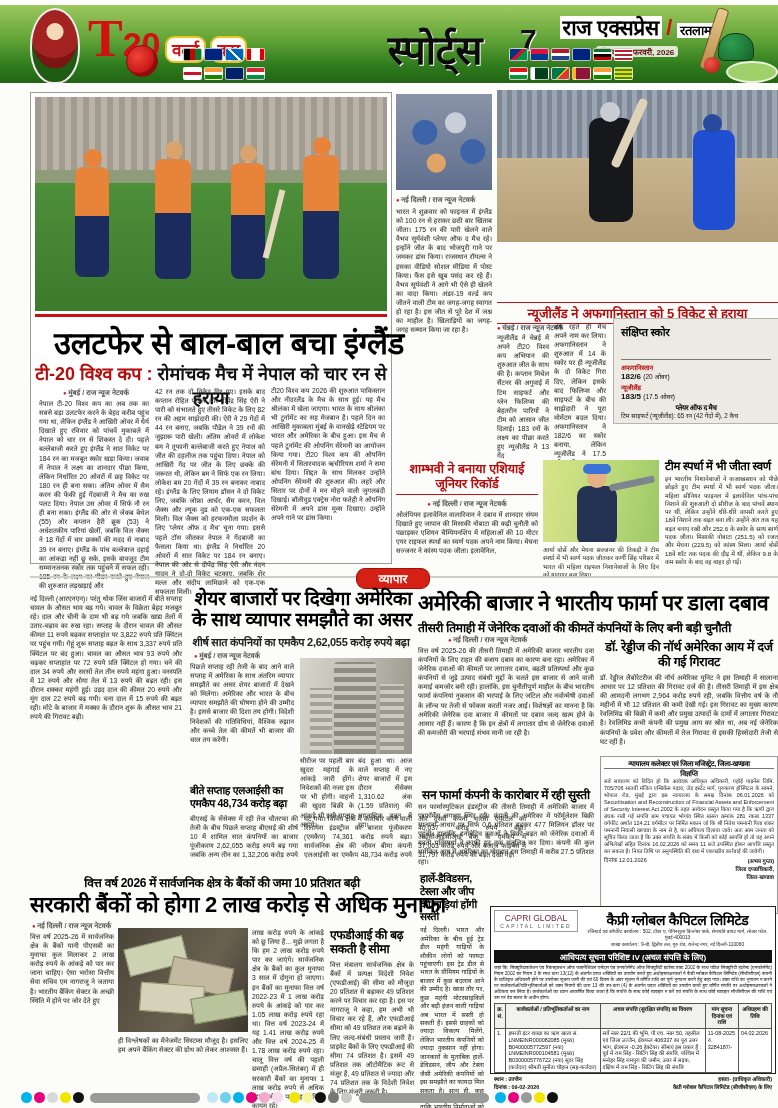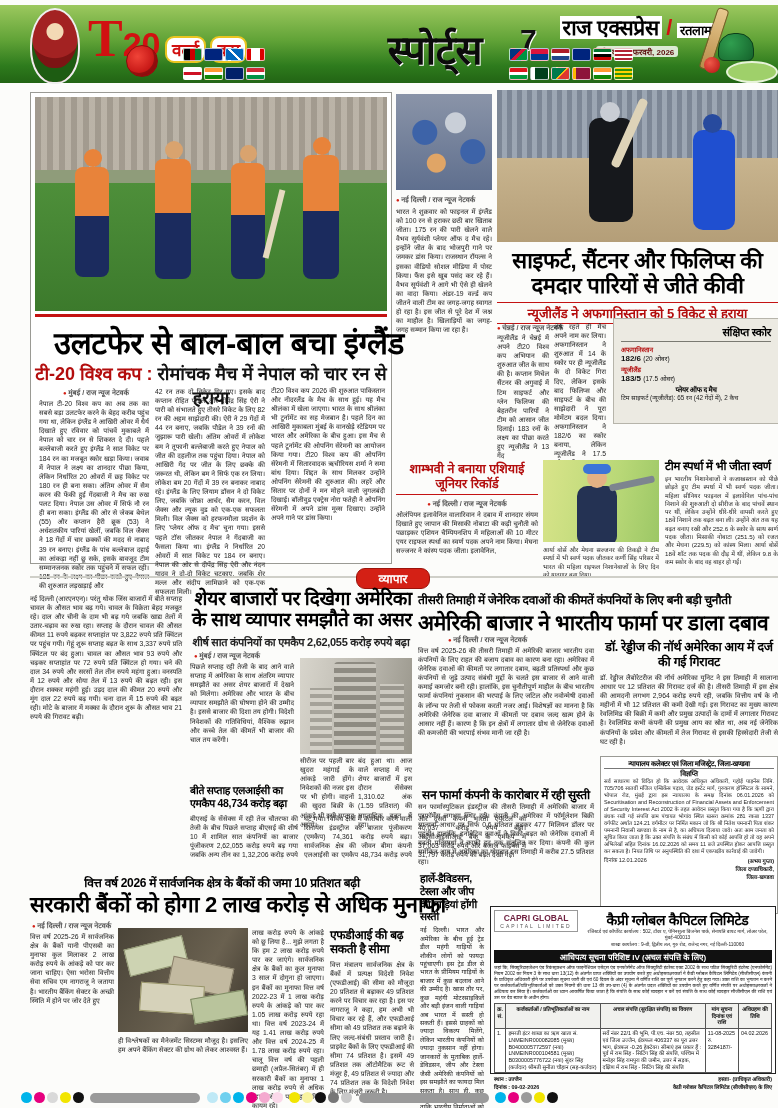--- a/index.html
+++ b/index.html
@@ -133,28 +133,27 @@
 
   <div class="abs" style="left:497px;top:90px;width:281px;height:152px;overflow:hidden;
               background:linear-gradient(#9aa4b0 0 45%,#c8b48e 45%,#b49e78 100%)">
     <div class="abs" style="left:0;top:0;width:100%;height:45%;background:repeating-linear-gradient(90deg,rgba(70,80,100,.35) 0 5px,rgba(160,170,185,.3) 5px 10px)"></div>
     <div class="abs" style="left:92px;top:28px;width:44px;height:104px;background:#16181c;border-radius:10px"></div>
     <div class="abs" style="left:103px;top:12px;width:20px;height:20px;border-radius:50%;background:#c9cdd4"></div>
     <div class="abs" style="left:128px;top:6px;width:9px;height:74px;background:#ded3b8;transform:rotate(24deg);border-radius:4px"></div>
     <div class="abs" style="left:196px;top:40px;width:42px;height:100px;background:#1f4fd0;border-radius:10px"></div>
     <div class="abs" style="left:206px;top:24px;width:19px;height:19px;border-radius:50%;background:#274a9e"></div>
   </div>
-  <div class="abs hl" style="left:497px;top:248px;width:281px;text-align:center;font-size:22px;line-height:1.15">साइफर्ट, सैंटनर और फिलिप्स की दमदार पारियों से जीते कीवी</div>
   <div class="abs redsub" style="left:497px;top:302px;width:281px;text-align:center;font-size:13px;border-top:1px solid #c41212;border-bottom:1px solid #c41212;padding:1px 0">न्यूजीलैंड ने अफगानिस्तान को 5 विकेट से हराया</div>
   <div class="abs byline" style="left:497px;top:322px;width:110px">चेन्नई / राज न्यूज नेटवर्क</div>
   <div class="abs bt" style="left:497px;top:333px;width:52px;height:92px">न्यूजीलैंड ने चेन्नई में अपने टी20 विश्व कप अभियान की शुरुआत जीत के साथ की है। कप्तान मिचेल सैंटनर की अगुवाई में टिम साइफर्ट और ग्लेन फिलिप्स की बेहतरीन पारियों ने टीम को आसान जीत दिलाई। 183 रनों के लक्ष्य का पीछा करते हुए न्यूजीलैंड ने 13 गेंद</div>
   <div class="abs bt" style="left:554px;top:322px;width:52px;height:103px">शेष रहते ही मैच अपने नाम कर लिया। अफगानिस्तान ने शुरुआत में 14 के स्कोर पर ही न्यूजीलैंड के दो विकेट गिरा दिए, लेकिन इसके बाद फिलिप्स और साइफर्ट के बीच की साझेदारी ने पूरा मोमेंटम बदल दिया। अफगानिस्तान ने 182/6 का स्कोर बनाया, लेकिन न्यूजीलैंड ने 17.5 ओवर में 183/5 का स्कोर बनाकर जीत हासिल की।</div>
 
   <div class="abs scorebox" style="left:613px;top:318px;width:150px;height:94px">
-    <div class="hl" style="text-align:right;font-size:11px;border-bottom:1px solid #7a7a72;padding-bottom:2px">संक्षिप्त स्कोर</div>
+    <div class="hl" style="text-align:left;font-size:11px;border-bottom:1px solid #7a7a72;padding-bottom:20px">संक्षिप्त स्कोर</div>
     <div class="redsub" style="font-size:6.5px;margin-top:3px">अफगानिस्तान</div>
     <div style="font-size:8px;font-weight:bold">
       <span>182/6</span> <span style="font-weight:normal;font-size:6.5px">(20 ओवर)</span>
     </div>
     <div class="redsub" style="font-size:6.5px;margin-top:2px">न्यूजीलैंड</div>
     <div style="font-size:8px;font-weight:bold">
       <span>183/5</span> <span style="font-weight:normal;font-size:6.5px">(17.5 ओवर)</span>
     </div>
     <div class="hl" style="text-align:center;font-size:7px;margin-top:2px">प्लेयर ऑफ द मैच</div>
     <div class="bt" style="font-size:6.3px">टिम साइफर्ट (न्यूजीलैंड): 65 रन (42 गेंदों में), 2 कैच</div>
@@ -196,22 +195,22 @@
       <div class="abs" style="left:10px;top:30px;width:22px;height:66px;background:repeating-linear-gradient(0deg,#a5a299 0 4px,#d4d1c8 4px 8px)"></div>
       <div class="abs" style="left:80px;top:26px;width:24px;height:70px;background:repeating-linear-gradient(0deg,#9a978e 0 4px,#ccc9c0 4px 8px)"></div>
     </div>
     <div class="abs bt" style="left:110px;top:168px;width:54px;height:56px">सीरीज पर पहली बार खुदरा महंगाई के आंकड़े जारी होंगे। निवेशकों की नजर इस पर भी होगी। वाहनों की खुदरा बिक्री के आंकड़े भी इसी सप्ताह आएंगे।</div>
     <div class="abs bt" style="left:168px;top:168px;width:54px;height:56px">बंद हुआ था। आज वाले सप्ताह में नए शेयर बाजारों में इस दौरान सेंसेक्स 1,310.62 अंक (1.59 प्रतिशत) की साप्ताहिक बढ़त में रहा।</div>
     <div class="abs hl" style="left:0;top:196px;width:104px;font-size:10.5px;line-height:1.2">बीते सप्ताह एलआईसी का एमकैप 48,734 करोड़ बढ़ा</div>
     <div class="abs bt" style="left:0;top:226px;width:222px;height:54px;column-count:2;column-gap:6px">बीएसई के सेंसेक्स में रही तेज चौतरफा की तेजी के बीच पिछले सप्ताह बीएसई की शीर्ष 10 में शामिल सात कंपनियों का बाजार पूंजीकरण 2,62,055 करोड़ रुपये बढ़ गया जबकि अन्य तीन का 1,32,206 करोड़ रुपये घट गया। विविध क्षेत्रों में कारोबार करने वाली रिलायंस इंडस्ट्रीज का बाजार पूंजीकरण (एमकैप) 74,361 करोड़ रुपये बढ़ा। सार्वजनिक क्षेत्र की जीवन बीमा कंपनी एलआईसी का एमकैप 48,734 करोड़ रुपये और दूसरी कंपनी भारती एयरटेल का 40,037 करोड़ रुपये बढ़ा। आईसीआईसीआई बैंक के एमकैप में 37,063 करोड़ रुपये और बजाज फाइनेंस में 31,797 करोड़ रुपये की बढ़त देखी गई।</div>
   </div>
 
   <div class="abs" style="left:418px;top:588px;width:360px;height:282px">
+    <div class="hl" style="font-size:21px;white-space:nowrap">अमेरिकी बाजार ने भारतीय फार्मा पर डाला दबाव</div>
     <div class="hl" style="font-size:12px;margin-top:3px;font-weight:bold">तीसरी तिमाही में जेनेरिक दवाओं की कीमतें कंपनियों के लिए बनी बड़ी चुनौती</div>
-    <div class="hl" style="font-size:21px;white-space:nowrap">अमेरिकी बाजार ने भारतीय फार्मा पर डाला दबाव</div>
     <div class="abs byline" style="left:30px;top:46px;width:120px">नई दिल्ली / राज न्यूज नेटवर्क</div>
     <div class="abs bt" style="left:0;top:58px;width:176px;height:136px">वित्त वर्ष 2025-26 की तीसरी तिमाही में अमेरिकी बाजार भारतीय दवा कंपनियों के लिए राहत की बजाय दबाव का कारण बना रहा। अमेरिका में जेनेरिक दवाओं की कीमतों पर लगातार दबाव, बढ़ती प्रतिस्पर्धा और कुछ कंपनियों से जुड़े उत्पाद संबंधी मुद्दों के चलते इस बाजार से आने वाली कमाई कमजोर बनी रही। हालांकि, इस चुनौतीपूर्ण माहौल के बीच भारतीय फार्मा कंपनियां नुकसान की भरपाई के लिए जटिल और नवोन्मेषी दवाओं के लॉन्च पर तेजी से फोकस करती नजर आईं। विशेषज्ञों का मानना है कि अमेरिकी जेनेरिक दवा बाजार में कीमतों पर दबाव जल्द खत्म होने के आसार नहीं हैं। कारण है कि इन क्षेत्रों में लगातार ग्रोथ से जेनेरिक दवाओं की कमजोरी की भरपाई संभव मानी जा रही है।</div>
     <div class="abs hl" style="left:0;top:198px;width:176px;font-size:12px;text-align:center">सन फार्मा कंपनी के कारोबार में रही सुस्ती</div>
     <div class="abs bt" style="left:0;top:214px;width:176px;height:66px">सन फार्मास्युटिकल इंडस्ट्रीज की तीसरी तिमाही में अमेरिकी बाजार में परफॉर्मेंस लगभग स्थिर रही। कंपनी की अमेरिका में फॉर्मूलेशन बिक्री सालाना आधार पर सिर्फ 0.6 प्रतिशत बढ़कर 477 मिलियन डॉलर पर पहुंची। हालांकि, इनोवेटिव दवाओं ने बिक्री बढ़त को जेनेरिक दवाओं में बढ़ती प्रतिस्पर्धा ने काफी हद तक संतुलित कर दिया। कंपनी की कुल समेकित आय में अमेरिका का योगदान इस तिमाही में करीब 27.5 प्रतिशत रहा।</div>
     <div class="abs" style="left:182px;top:52px;width:178px;height:112px">
       <div class="hl" style="font-size:12.5px;text-align:center;line-height:1.2">डॉ. रेड्डीज की नॉर्थ अमेरिका आय में दर्ज की गई गिरावट</div>
       <div class="bt" style="margin-top:3px">डॉ. रेड्डीज लैबोरेटरीज की नॉर्थ अमेरिका यूनिट ने इस तिमाही में सालाना आधार पर 12 प्रतिशत की गिरावट दर्ज की है। तीसरी तिमाही में इस क्षेत्र की आमदनी लगभग 2,964 करोड़ रुपये रही, जबकि वित्तीय वर्ष के नौ महीनों में भी 12 प्रतिशत की कमी देखी गई। इस गिरावट का मुख्य कारण रेवलिमिड की बिक्री में कमी और प्रमुख उत्पादों के दामों में लगातार गिरावट है। रेवलिमिड कभी कंपनी की प्रमुख आय का स्रोत था, अब नई जेनेरिक कंपनियों के प्रवेश और कीमतों में तेज गिरावट से इसकी हिस्सेदारी तेजी से घट रही है।</div>
     </div>
   </div>
 
@@ -247,21 +246,21 @@
   </div>
 
   <div class="abs" style="left:420px;top:872px;width:64px;height:232px">
     <div class="hl" style="font-size:10.5px;line-height:1.22">हार्ले-डैविडसन, टेस्ला और जीप की गाड़ियां होंगी सस्ती</div>
     <div class="bt" style="margin-top:3px;font-size:6.3px">नई दिल्ली। भारत और अमेरिका के बीच हुई ट्रेड डील महंगी गाड़ियों के शौकीन लोगों को फायदा पहुंचाएगी। इस ट्रेड डील से भारत के प्रीमियम गाड़ियों के बाजार में कुछ बदलाव आने की उम्मीद है। खास तौर पर, कुछ महंगी मोटरसाइकिलें और बड़ी इंजन वाली गाड़ियां अब भारत में सस्ती हो सकती हैं। इससे ग्राहकों को ज्यादा विकल्प मिलेंगे, लेकिन भारतीय कंपनियों को ज्यादा नुकसान नहीं होगा। जानकारों के मुताबिक हार्ले-डेविडसन, जीप और टेस्ला जैसी अमेरिकी कंपनियों को इस समझौते का फायदा मिल सकता है। साथ ही, कुछ सुरक्षा उपाय भी किए गए हैं ताकि भारतीय निर्माताओं को सीधी टक्कर न मिले।</div>
   </div>
 
   <div class="abs" style="left:490px;top:906px;width:286px;height:168px;border:1.5px solid #222;background:#fff;padding:3px;box-sizing:border-box">
     <div style="display:flex;gap:5px;align-items:flex-start">
       <div style="width:78px;border:1px solid #999;padding:2px;text-align:center">
-        <div style="font-size:8.5px;font-weight:bold;color:#6d1f3e">CAPRI GLOBAL</div>
+        <div style="font-size:8.5px;font-weight:normal;color:#6d1f3e">CAPRI GLOBAL</div>
         <div style="font-size:5px;letter-spacing:2px;color:#555">CAPITAL LIMITED</div>
       </div>
       <div style="flex:1">
         <div class="hl" style="font-size:14px;text-align:center">कैप्री ग्लोबल कैपिटल लिमिटेड</div>
         <div class="bt" style="font-size:4.8px;text-align:center">रजिस्टर्ड एवं कॉर्पोरेट कार्यालय : 502, टॉवर ए, पेनिनसुला बिजनेस पार्क, सेनापति बापट मार्ग, लोअर परेल, मुंबई-400013</div>
         <div class="bt" style="font-size:4.8px;text-align:center">शाखा कार्यालय : 9-बी, द्वितीय तल, गुरु रोड, राजेन्द्र नगर, नई दिल्ली-110060</div>
       </div>
     </div>
     <div style="margin-top:2px;background:#111;color:#fff;font-weight:bold;font-size:8px;text-align:center;padding:1px 0">आधिपत्य सूचना परिशिष्ट IV (अचल संपत्ति के लिए)</div>
     <div class="bt" style="font-size:4.7px;line-height:1.28;margin-top:2px">जहां कि, सिक्युरिटाइजेशन एंड रिकंस्ट्रक्शन ऑफ फाइनेंशियल एसेट्स एंड एनफोर्समेंट ऑफ सिक्युरिटी इंटरेस्ट एक्ट 2002 के साथ पठित सिक्युरिटी इंटरेस्ट (एनफोर्समेंट) नियम 2002 का नियम 3 के साथ धारा 13(12) के अंतर्गत प्राप्त शक्तियों का उपयोग करते हुए अधोहस्ताक्षरकर्ता ने कैप्री ग्लोबल कैपिटल लिमिटेड (सीजीसीएल) कंपनी के प्राधिकृत अधिकारी होने पर उपरोक्त सूचना जारी की एवं 60 दिवस के अंदर सूचना में वर्णित राशि का पूर्ण भुगतान करने हेतु कहा गया। उक्त राशि का भुगतान न करने पर कर्जकर्ताओं/प्रतिभूतिकर्ताओं को उक्त नियमों की धारा 13 की उप-धारा (4) के अंतर्गत प्रदत्त शक्तियों का उपयोग करते हुए वर्णित संपत्ति पर अधोहस्ताक्षरकर्ता ने अधिपत्य कर लिया है। कर्जकर्ताओं का ध्यान आकर्षित किया जाता है कि संपत्ति के साथ कोई व्यवहार न करें एवं संपत्ति के साथ कोई व्यवहार सीजीसीएल की राशि एवं उस पर देय ब्याज के अधीन होगा।</div>

